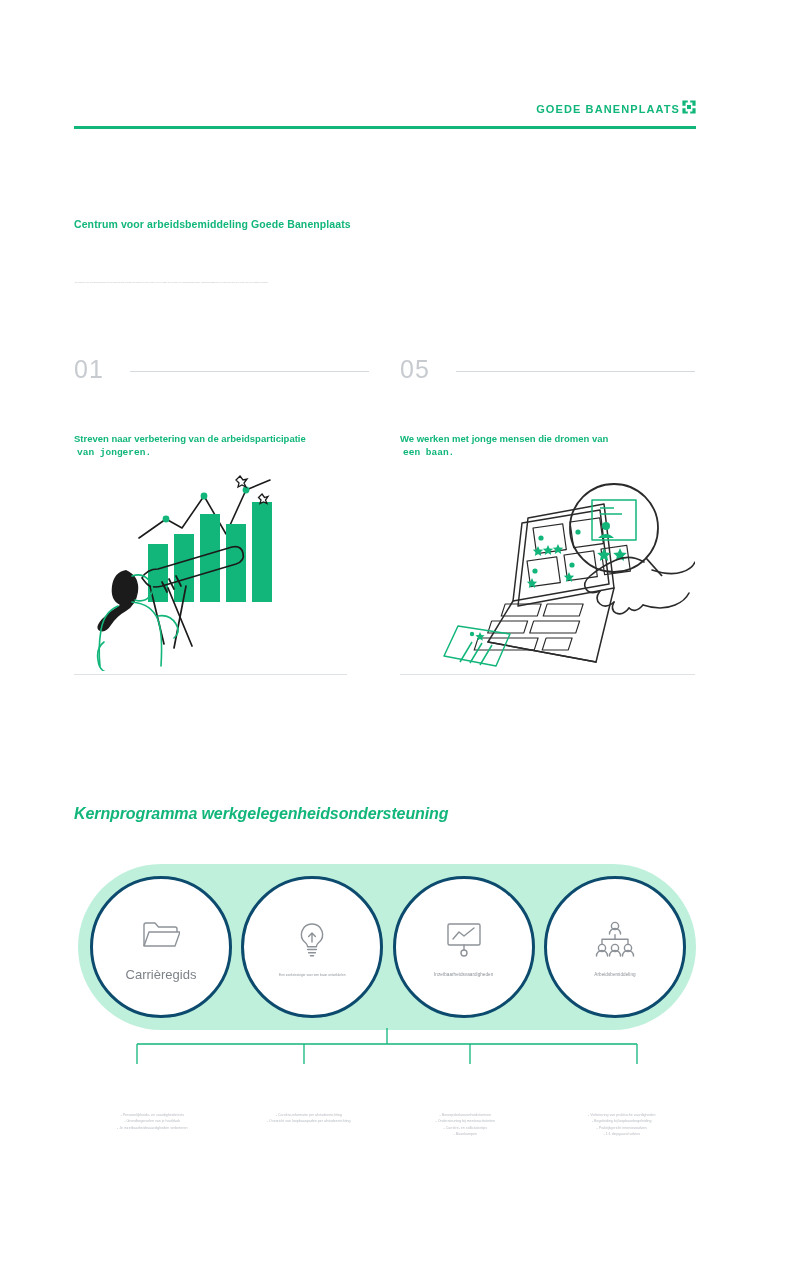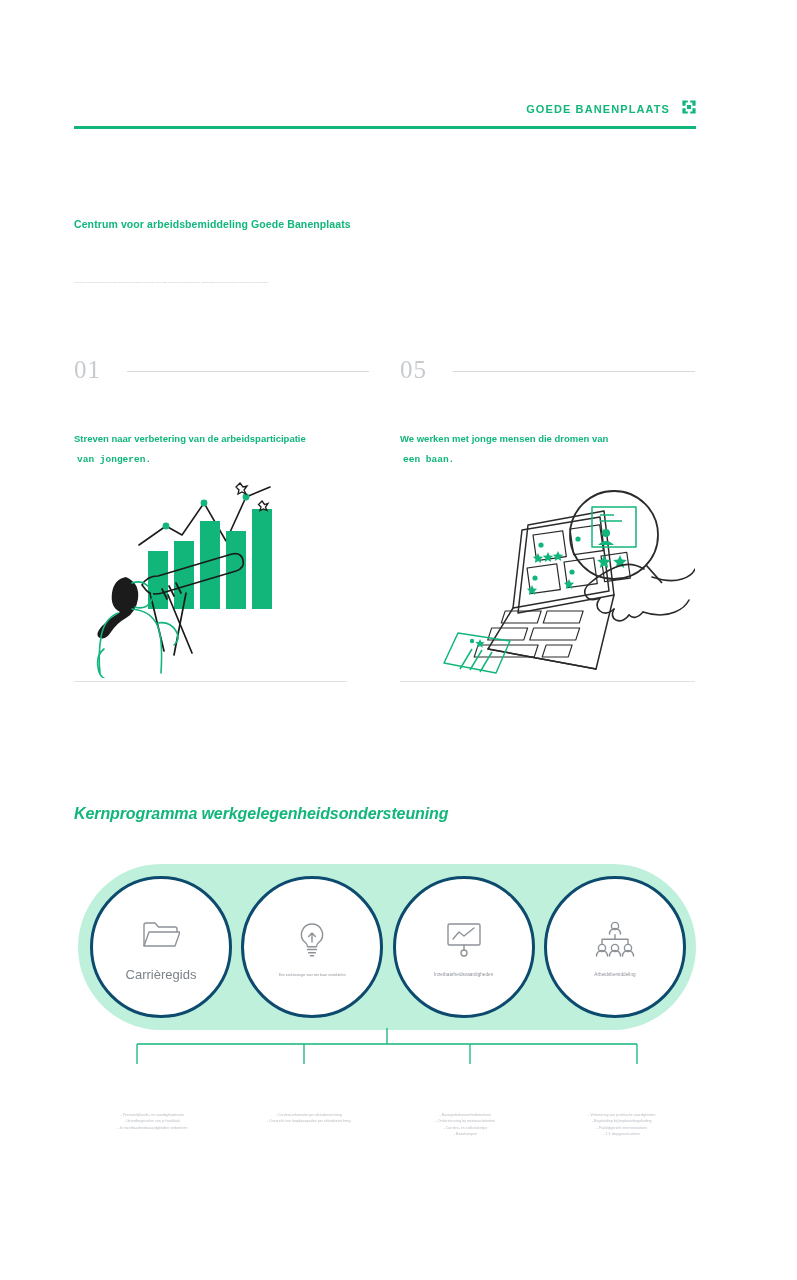--- a/index.html
+++ b/index.html
@@ -12,21 +12,21 @@
     position:relative;
   }
   .page{position:absolute;inset:0;}
 
   
   .header{
     position:absolute;left:74px;top:100px;width:622px;
   }
   .header-row{
     display:flex;align-items:center;justify-content:flex-end;
-    gap:12px;padding-bottom:8px;
+    gap:2px;padding-bottom:8px;
   }
   .brand-name{
     font-size:11px;font-weight:700;letter-spacing:1.1px;
     color:#11b67a;white-space:nowrap;
   }
   .brand-mark{display:block;}
   .header-rule{height:2.5px;background:#11b67a;width:100%;}
 
   
   .intro-title{
@@ -37,32 +37,32 @@
     position:absolute;left:74px;top:281px;width:460px;
     font-size:1.9px;line-height:2.6px;color:#b9bec4;
     letter-spacing:.02px;white-space:nowrap;overflow:hidden;
   }
 
   
   .col{position:absolute;top:352px;width:295px;height:352px;}
   .col-left{left:74px;}
   .col-right{left:400px;}
 
-  .col-head{display:flex;align-items:center;gap:26px;height:34px;font-family:Liberation Serif, serif;}
+  .col-head{display:flex;align-items:center;gap:26px;height:34px;}
   .col-num{
     font-size:25px;font-weight:400;color:#c7cbd0;letter-spacing:1px;
     line-height:1;
   }
   .col-line{flex:1;height:1px;background:#d6d9dd;margin-top:4px;}
 
   .col-title{
     margin-top:46px;font-size:9.5px;font-weight:700;line-height:1.45;
     color:#11b67a;
   }
-  .col-title span{display:block;margin-top:7px;}
+  .col-title span{display:block;}
   .col-title span + span{padding-left:3px;font-family:Liberation Mono, monospace;}
 
   .col-art{position:relative;height:215px;margin-top:6px;}
   .col-rule{
     position:absolute;left:0;bottom:6px;width:273px;height:1px;background:#dfe2e5;
   }
   .col-right .col-rule{width:295px;}
 
   
   .program-title{

